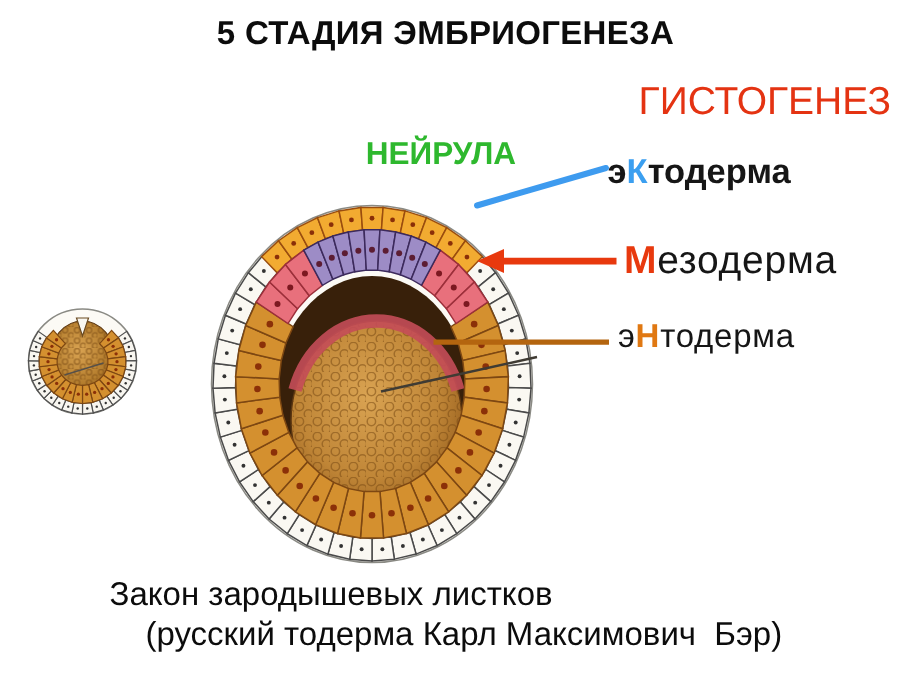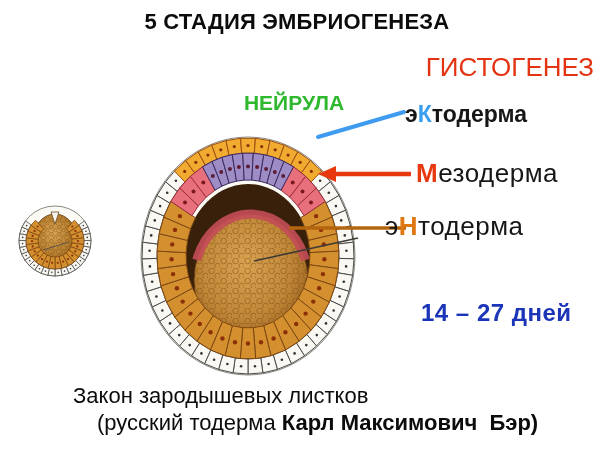--- a/index.html
+++ b/index.html
@@ -10,27 +10,27 @@
          font-size:22px;font-weight:bold;letter-spacing:.2px}
   .subtitle{position:absolute;top:52px;left:0;width:594px;text-align:right;
          font-size:26px;font-weight:normal;color:var(--subtitle-red)}
   .stage{position:absolute;top:91px;left:0;width:588px;text-align:center;
          font-size:21px;font-weight:bold;color:var(--stage-green)}
   .layer-label{position:absolute;white-space:nowrap;color:#161616}
   .lab-ecto{left:405px;top:101px;font-size:23px;font-weight:bold}
   .lab-ecto .accent{color:var(--ectoderm-accent)}
   .lab-meso{left:416px;top:158px;font-size:26px;letter-spacing:.5px}
   .lab-meso .accent{color:var(--mesoderm-accent);font-weight:bold}
-  .lab-endo{left:385px;top:211px;font-size:26px;letter-spacing:.5px}
+  .lab-endo{left:412px;top:211px;font-size:22px;letter-spacing:.5px}
   .lab-endo .accent{color:var(--endoderm-accent);font-weight:bold}
   .duration{position:absolute;left:421px;top:299px;font-size:24px;font-weight:bold;
          color:var(--duration-blue);letter-spacing:.5px}
   .footer-law{position:absolute;left:73px;top:383px;font-size:22px;font-weight:normal}
   .footer-credit{position:absolute;left:97px;top:410px;font-size:22px;white-space:pre}
-  .footer-credit .bold{font-weight:bold}
+  .footer-credit .bold{font-weight:normal}
   .illu{position:absolute}
   #big-embryo{left:136px;top:128px}
   #small-embryo{left:17px;top:204px}
   svg.overlay{position:absolute;left:0;top:0;width:600px;height:450px}
   .line-ecto{stroke:var(--ectoderm-line);stroke-width:4;stroke-linecap:round;fill:none}
   .line-meso{stroke:var(--mesoderm-line);stroke-width:4.5;fill:none}
   .arrow-meso{fill:var(--mesoderm-line);stroke:none}
   .line-endo{stroke:var(--endoderm-line);stroke-width:3.5;fill:none}
   .line-remnant{stroke:#3f3b33;stroke-width:1.6;fill:none}
 </style>
@@ -344,17 +344,16 @@
     <polygon class="arrow-meso" points="318,174 336,166 336,182"></polygon>
     <line class="line-endo" x1="289" y1="228" x2="406" y2="228"></line>
   </svg>
 
   <div class="layer-label lab-ecto"><span>э</span><span class="accent">К</span><span>тодерма</span></div>
 
   <div class="layer-label lab-meso"><span class="accent">М</span><span>езодерма</span></div>
 
   <div class="layer-label lab-endo"><span>э</span><span class="accent">Н</span><span>тодерма</span></div>
 
-  <div class="duration">14 – 27 дней</div>
 
   <div class="footer-law">Закон зародышевых листков</div>
   <div class="footer-credit"><span>(русский тодерма </span><span class="bold">Карл Максимович  Бэр)</span></div>
 </div>
 
 </body></html>

